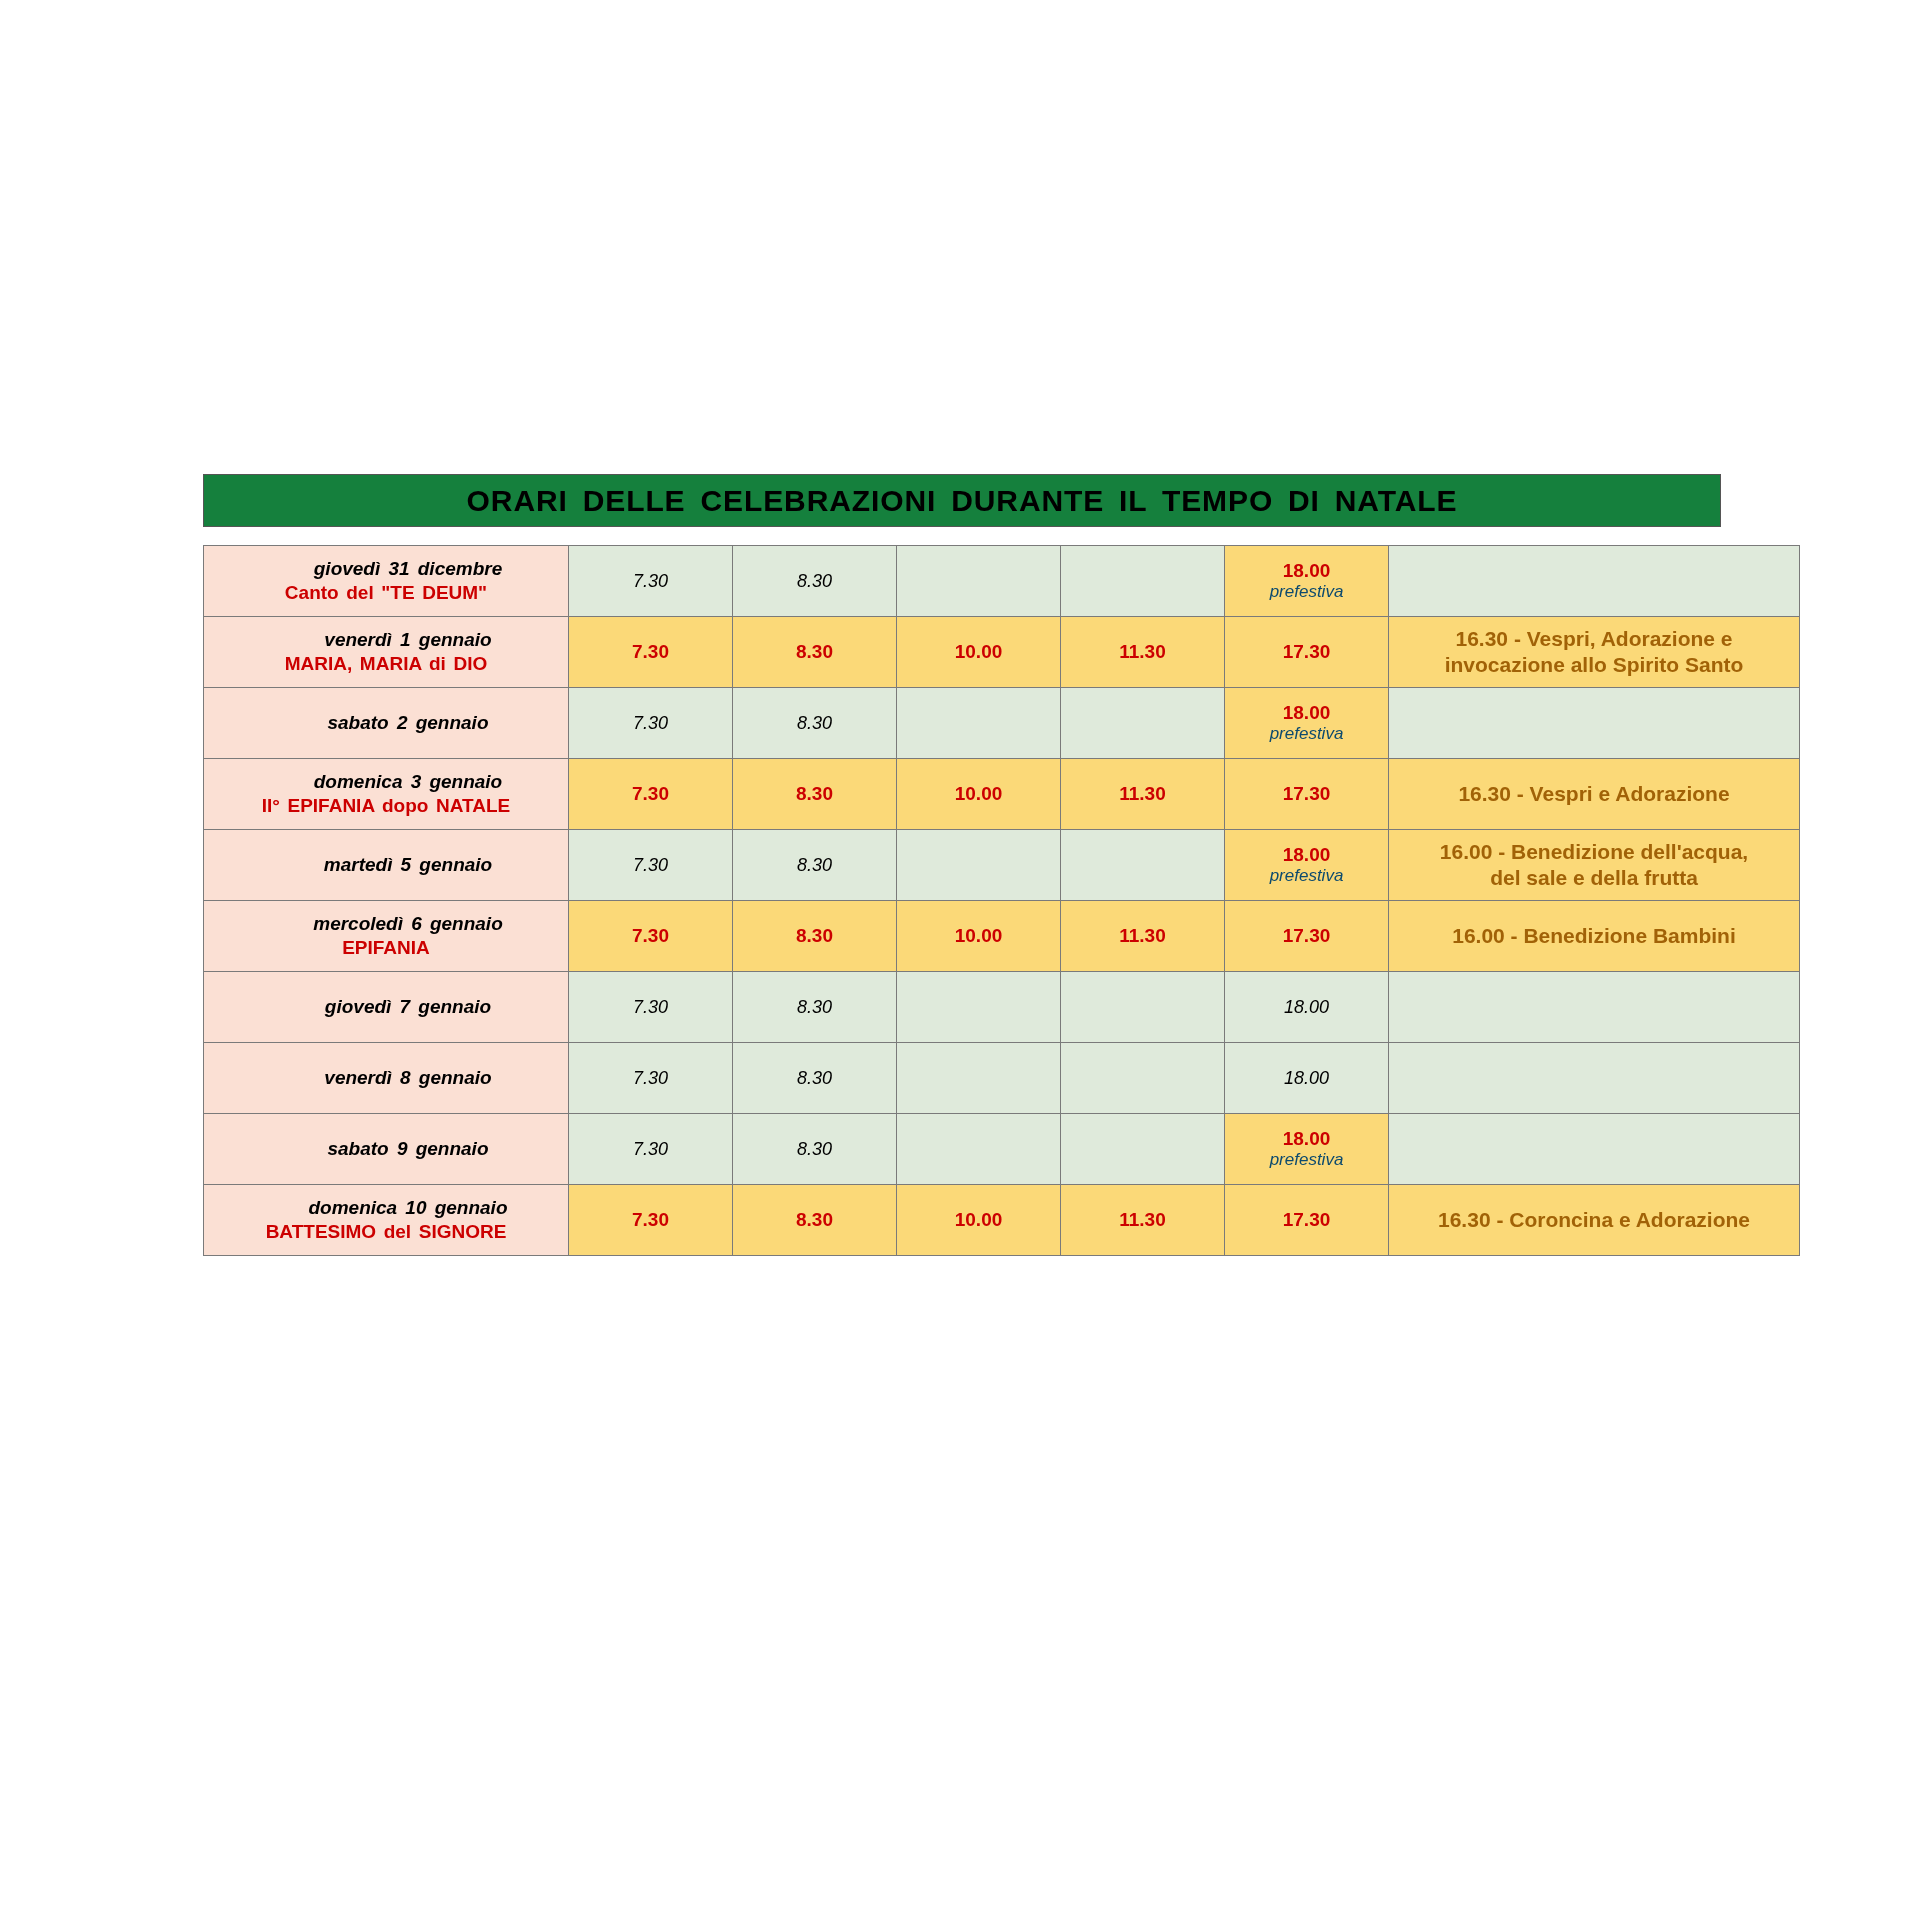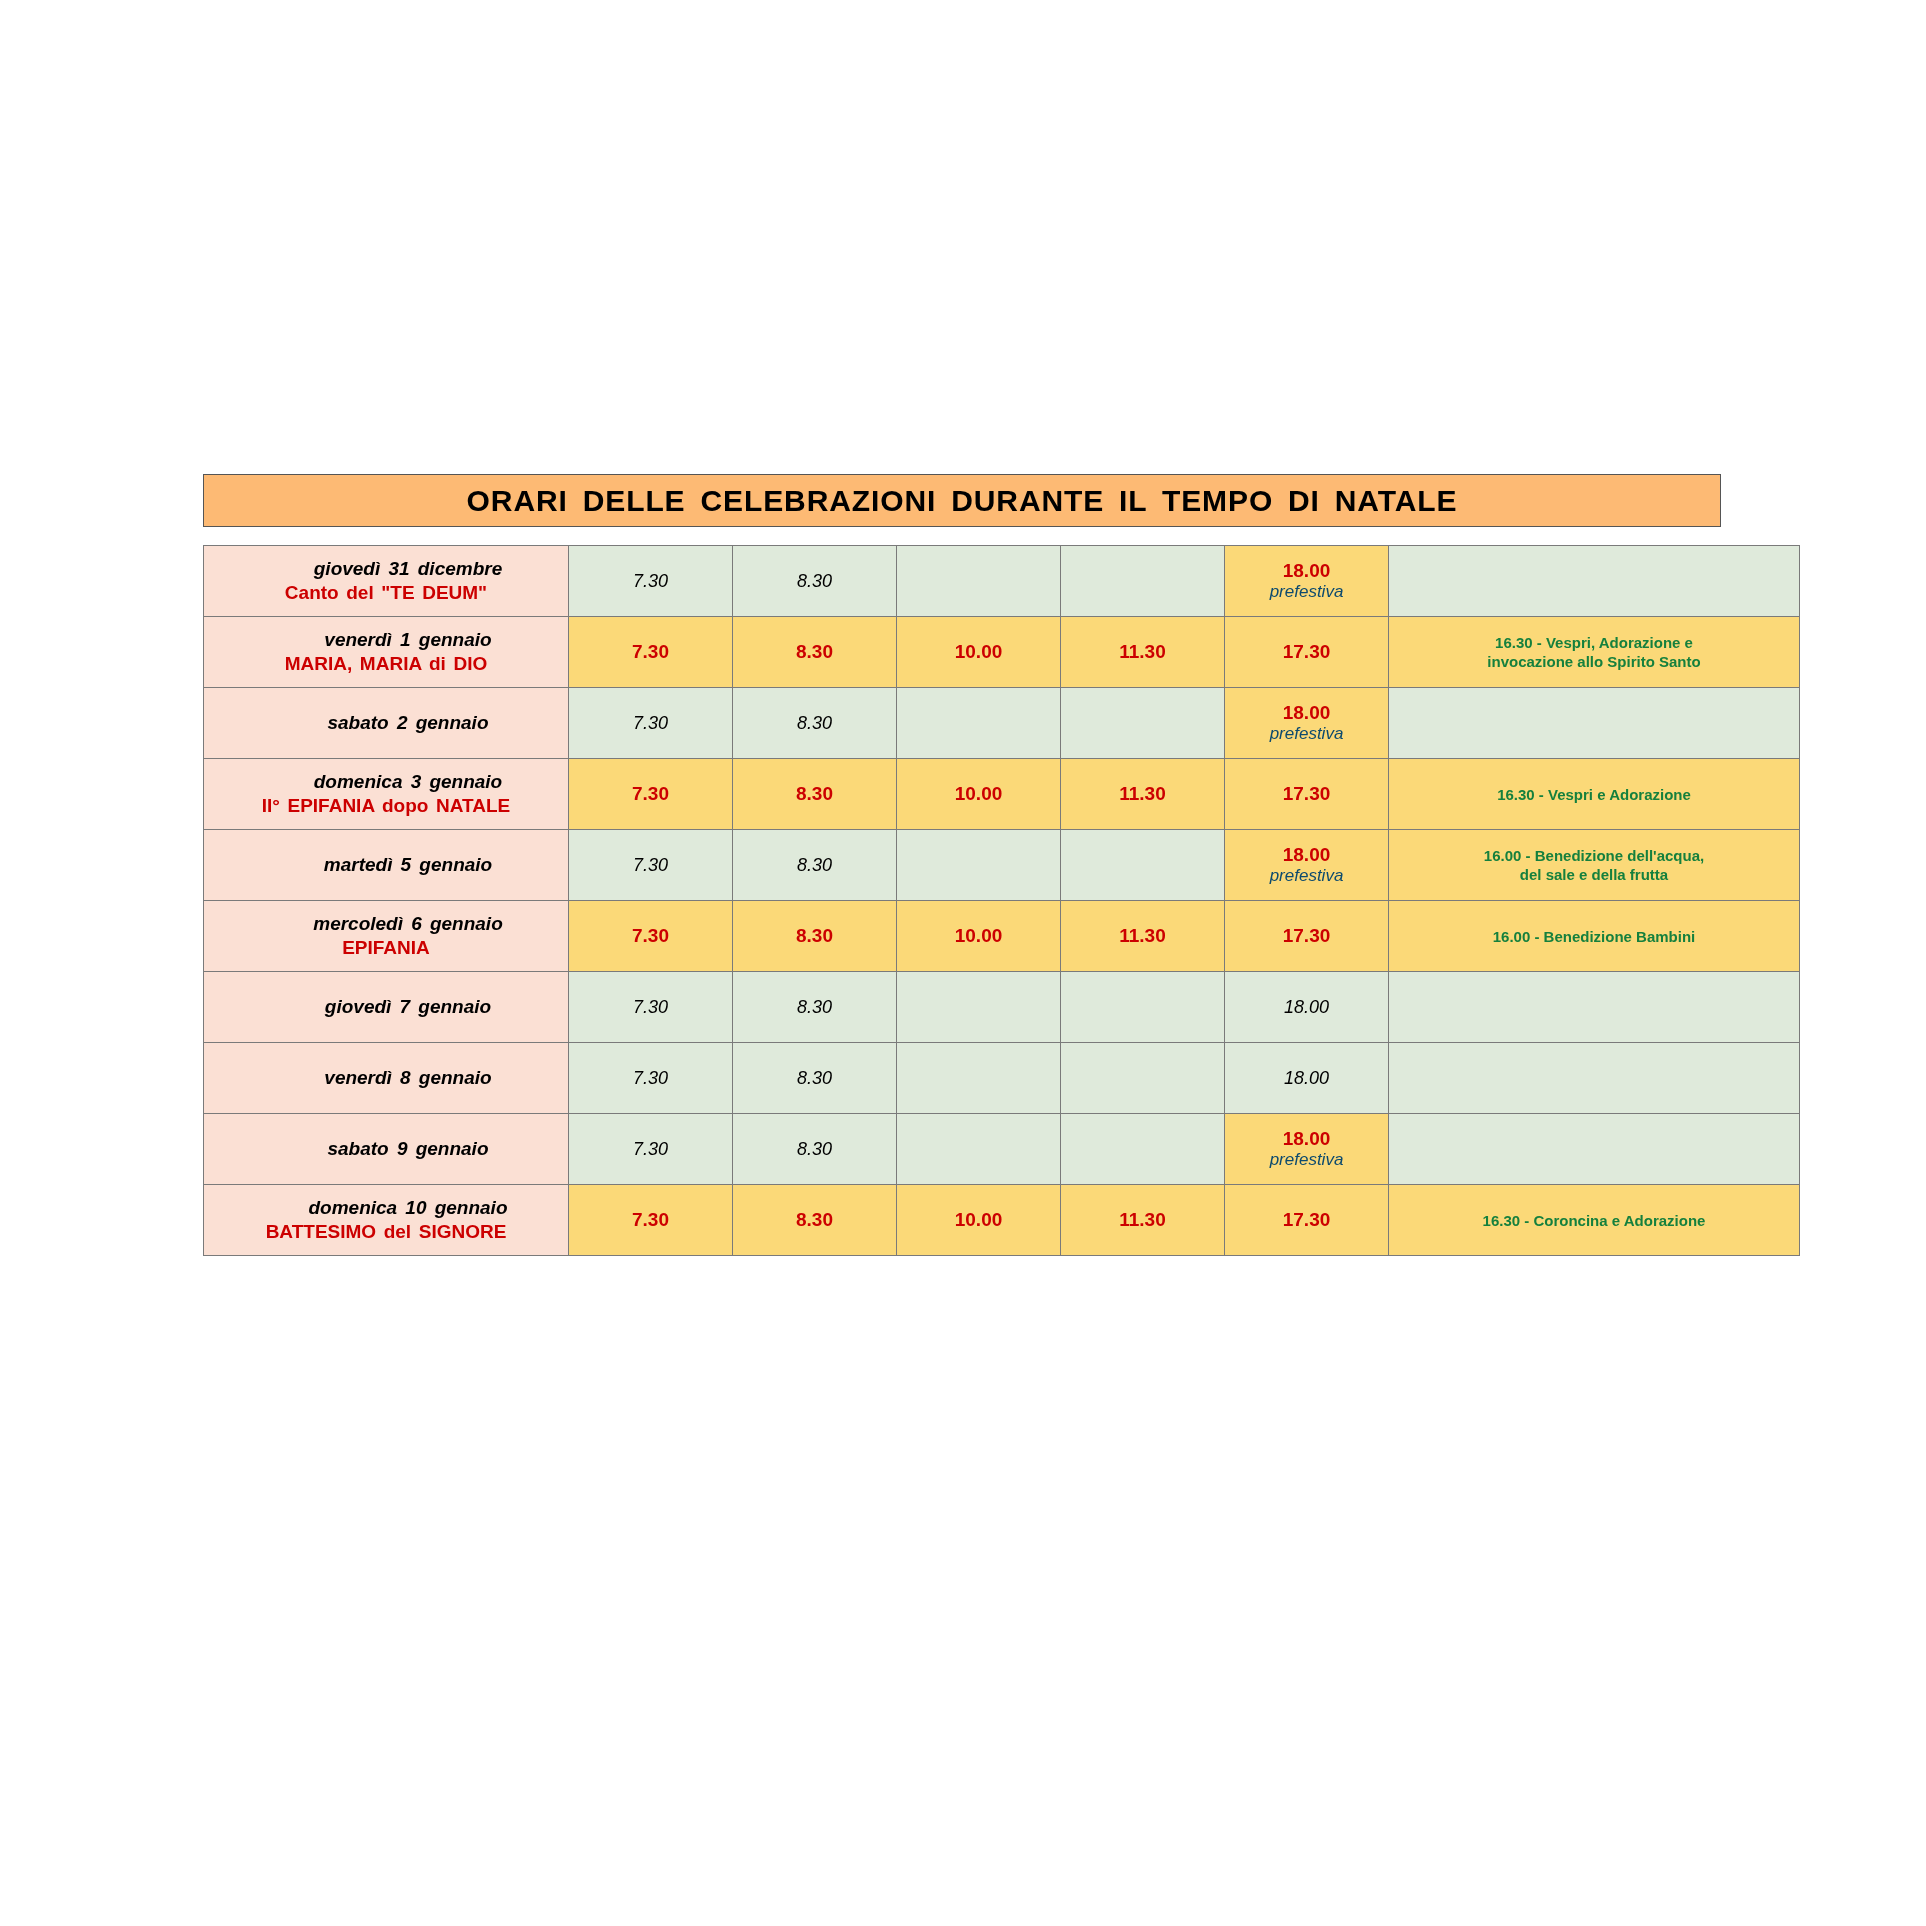--- a/index.html
+++ b/index.html
@@ -14,21 +14,21 @@
     position: relative;
   }
   .sheet {
     position: absolute;
     left: 203px;
     top: 474px;
     width: 1518px;
   }
   
   .title-banner {
-    background: #fdba74;
+    background: #15803d;
     border: 1.1px solid #555555;
     height: 53px;
     display: flex;
     align-items: center;
     justify-content: center;
     box-sizing: border-box;
   }
   .title-banner .title-text {
     font-size: 30px;
     font-weight: bold;
@@ -106,23 +106,23 @@
     color: #0c4a6e;
     margin-top: 0.6px;
   }
   td.note {
     text-align: center;
     padding: 4.6px 8px;
   }
   td.note.normal { background: #dfeadb; }
   td.note.feast  { background: #fbd978; }
   td.note .n1, td.note .n2 {
-    font-size: 15px;
-    font-weight: bold;
-    color: #15803d;
+    font-size: 21px;
+    font-weight: bold;
+    color: #a16207;
     white-space: nowrap;
   }
   td.note .n2 { margin-top: 2.9px; }
   .empty { font-size: 0; line-height: 0; }
 </style>
 </head>
 <body>
 
 <div class="sheet">
 

